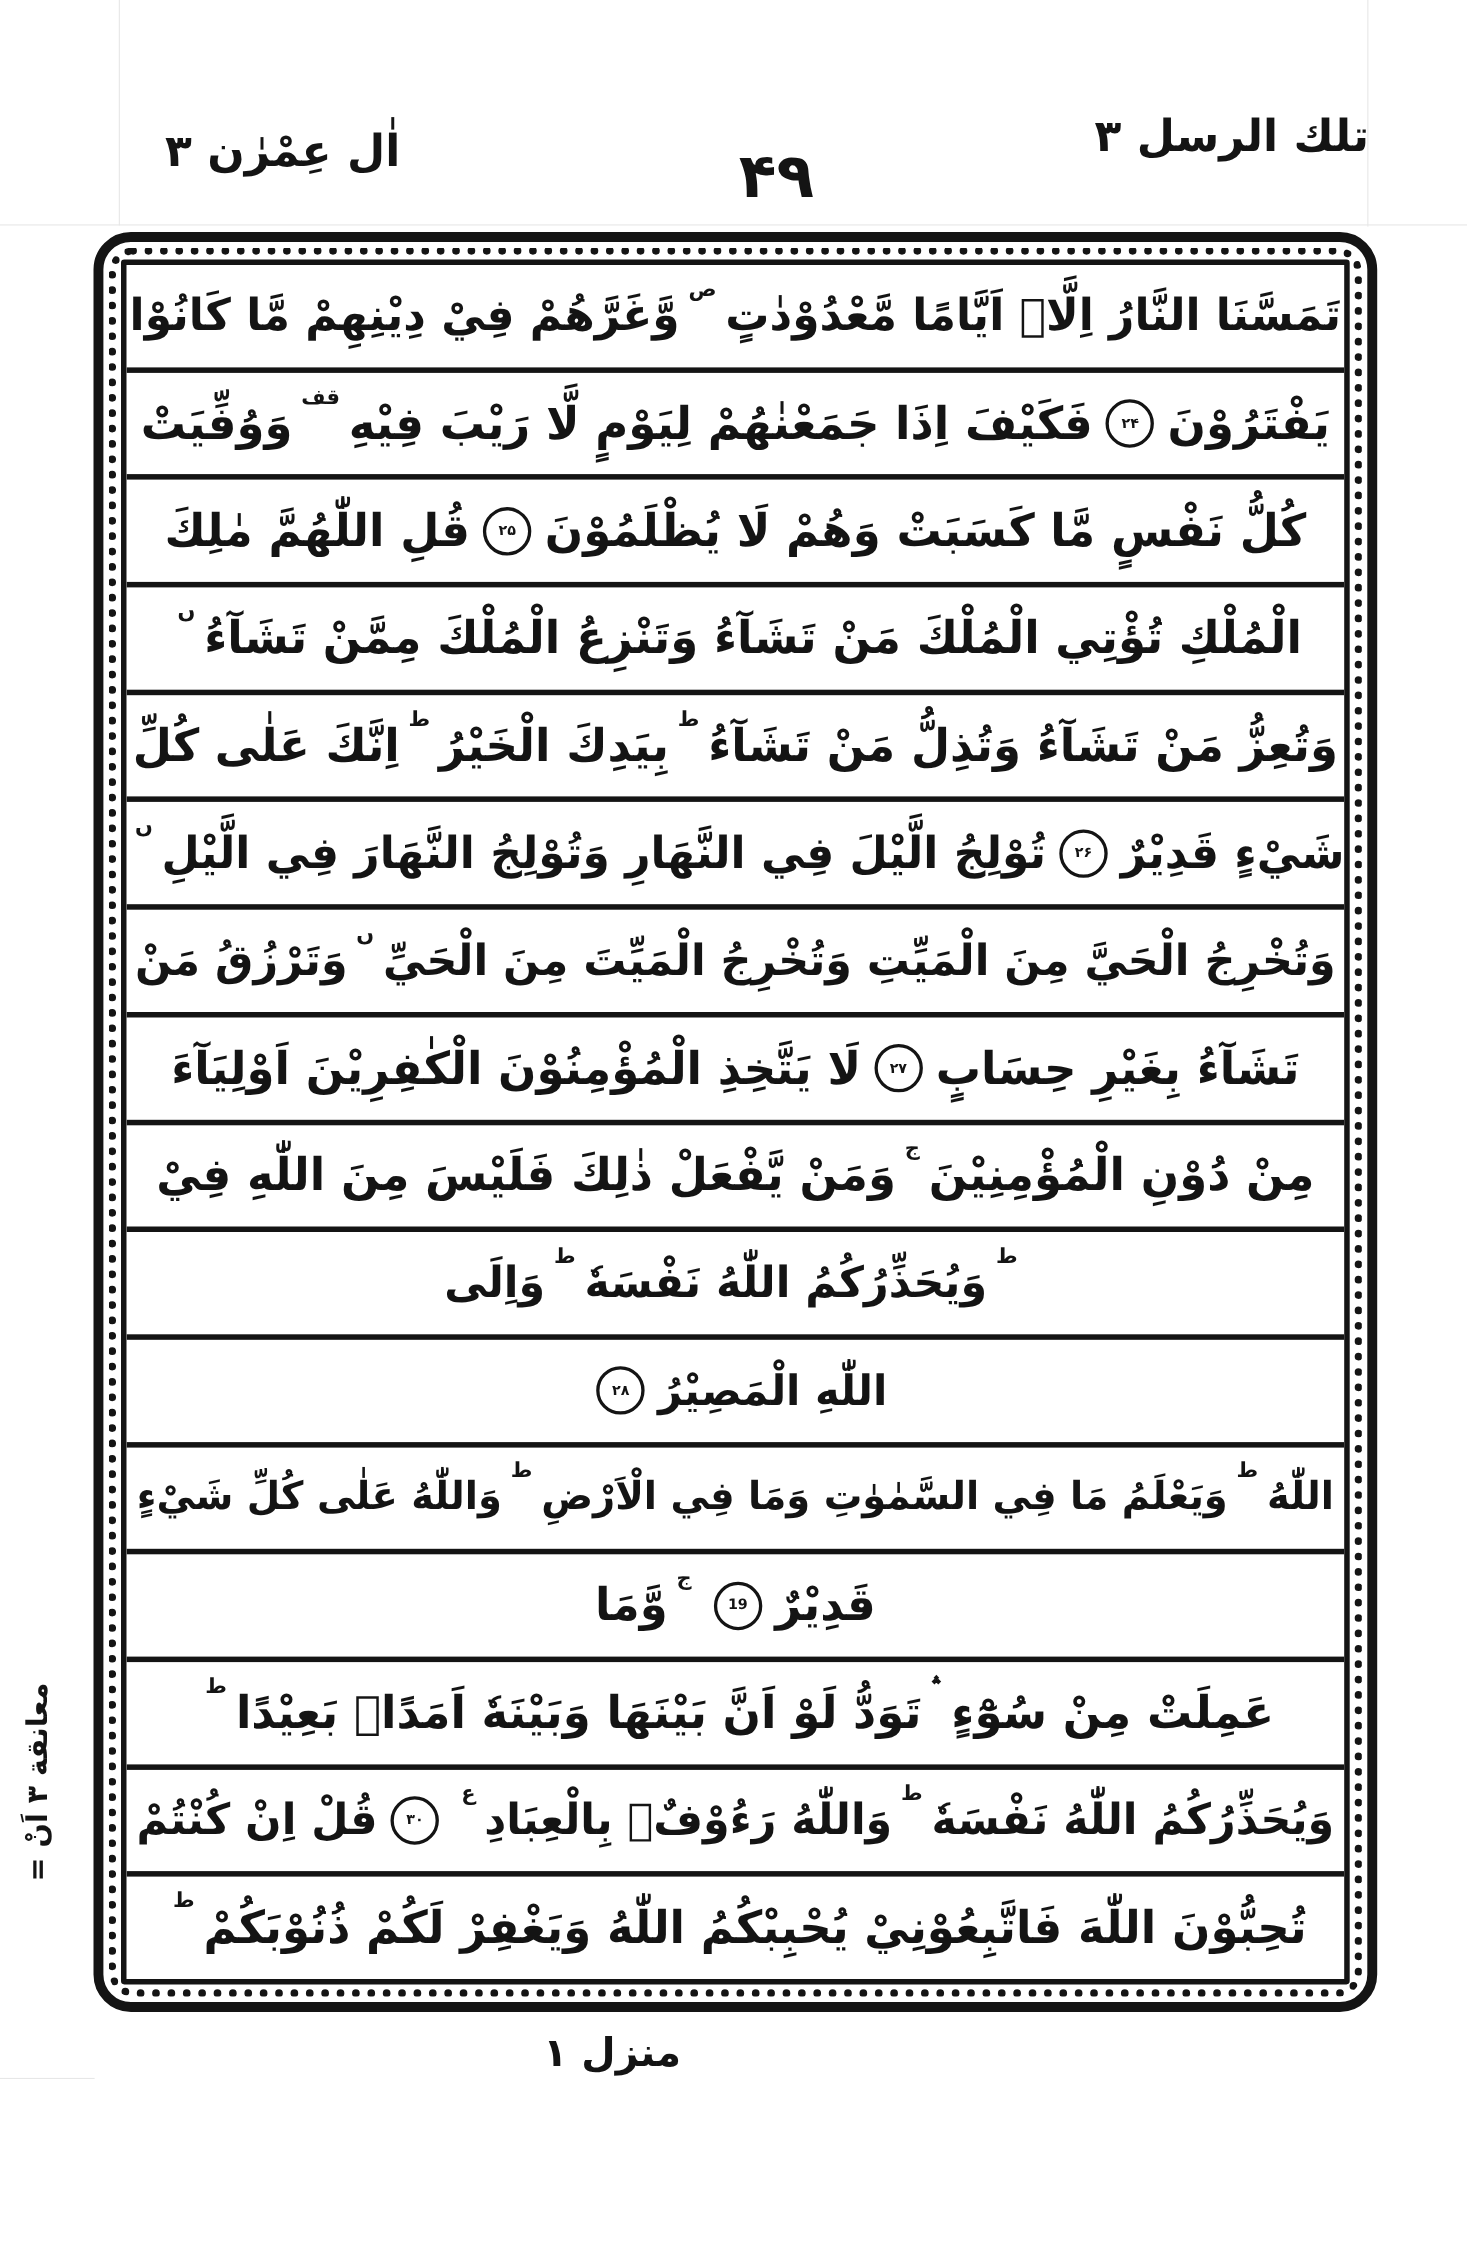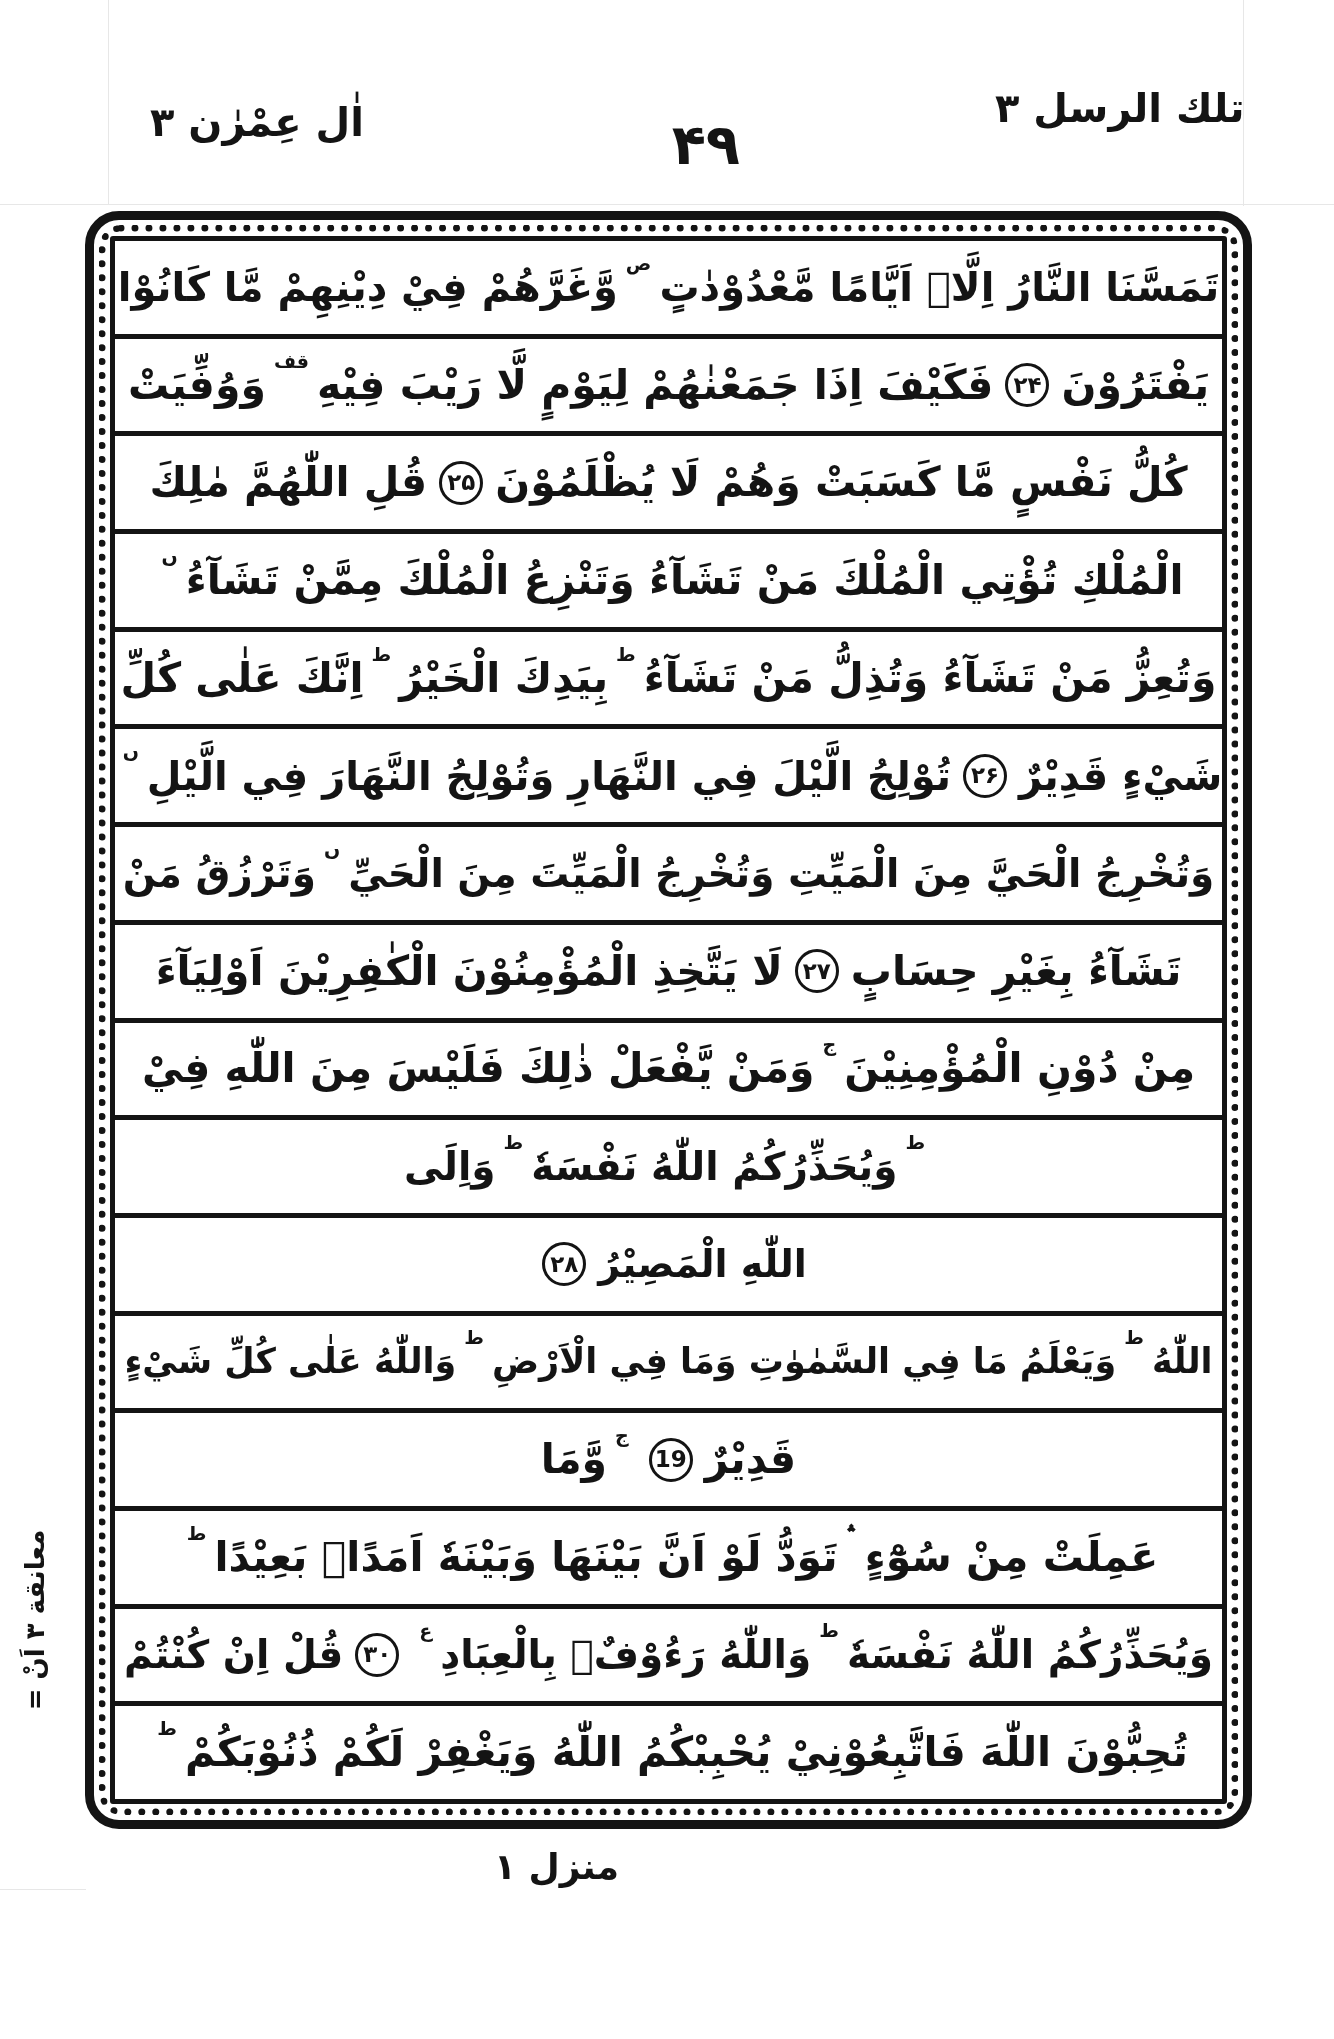--- a/index.html
+++ b/index.html
@@ -10,21 +10,21 @@
   .page{position:absolute;inset:0;background:#ffffff;}
 
   
   .guide{position:absolute;background:#e7e7e7;}
   .guide.v1{left:108px;top:0;width:1px;height:205px;}
   .guide.v2{left:1243px;top:0;width:1px;height:206px;}
   .guide.h1{left:0;top:204px;width:1334px;height:1px;}
   .guide.h2{left:0;top:1889px;width:86px;height:1px;}
 
   
-  .hdr{position:absolute;top:80px;left:0;width:1228px;height:110px;}
+  .hdr{position:absolute;top:96px;left:0;width:1228px;height:110px;}
   .hdr .side{position:absolute;font-weight:bold;font-size:40px;line-height:1.2;white-space:nowrap;}
   .hdr .left{left:150px;top:18px;}
   .hdr .right{left:995px;top:4px;}
   .hdr .pageno{position:absolute;left:600px;top:32px;width:140px;
     font-size:56px;font-weight:bold;letter-spacing:6px;}
 
   
   .frame-outer{
     position:absolute;left:85px;top:211px;width:1167px;height:1618px;
     box-sizing:border-box;border:9px solid #141414;border-radius:34px;
@@ -49,21 +49,21 @@
   }
   .line:last-child{border-bottom:none;}
   .txt{display:inline-block;line-height:1;}
   .mark{
     display:inline-block;font-size:19px;font-weight:bold;line-height:1;
     position:relative;top:-24px;margin:0 8px;
   }
   .ayah{
     display:inline-flex;align-items:center;justify-content:center;flex:none;
     width:44px;height:44px;border:3px solid #141414;border-radius:50%;
-    font-size:23px;font-weight:bold;margin:0 12px;line-height:1;
+    font-size:13px;font-weight:bold;margin:0 12px;line-height:1;
     box-sizing:border-box;
   }
 
   
   .margin-note{
     position:absolute;left:-108px;top:1598px;width:300px;height:44px;
     transform:rotate(-90deg);
     text-align:center;font-size:26px;font-weight:bold;direction:rtl;
     white-space:nowrap;
   }

